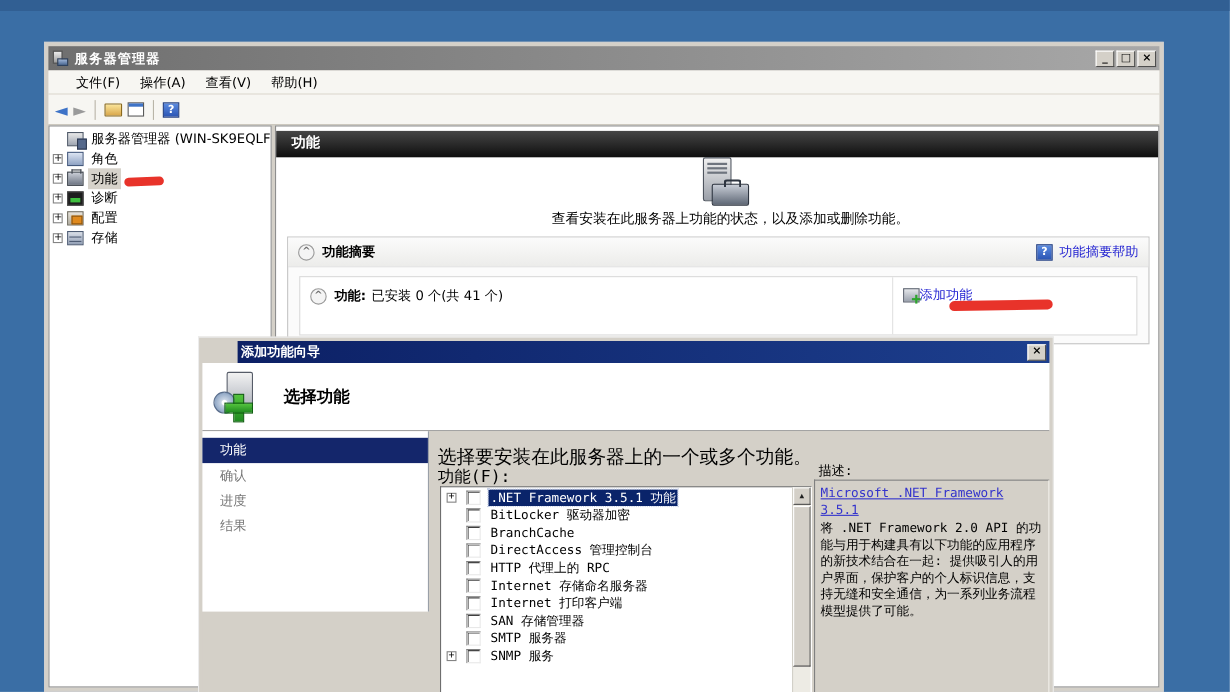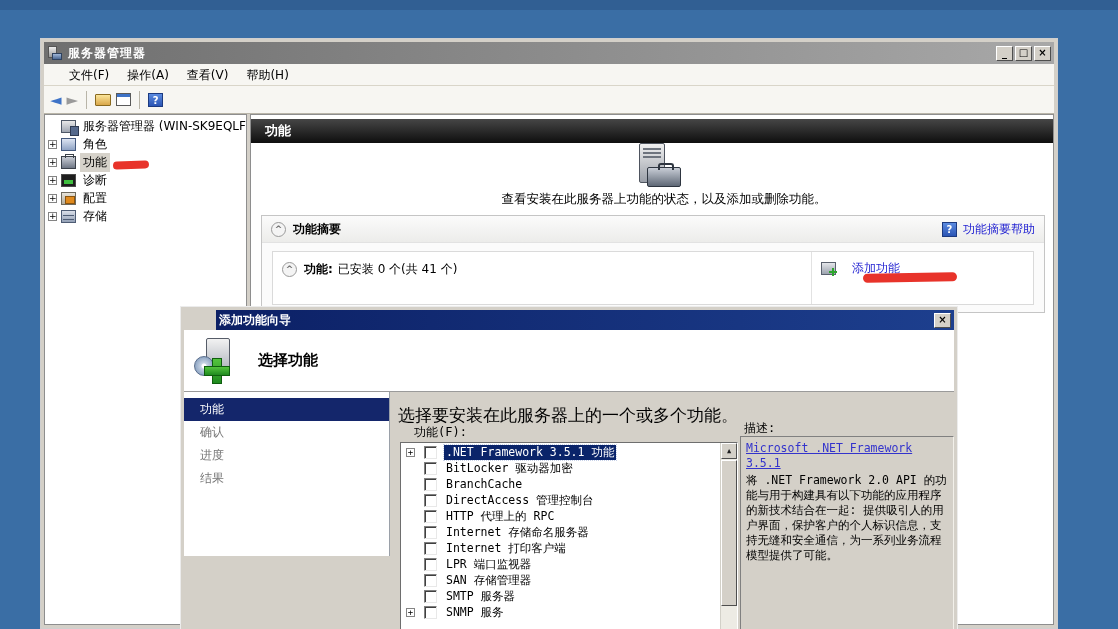--- a/index.html
+++ b/index.html
@@ -110,21 +110,21 @@
   .features-box {
     position:absolute; left:10px; right:10px; top:35px; height:54px;
     border:1px solid #DADADA; background:#fff;
   }
   .features-row { display:flex; align-items:center; padding:9px 0 0 9px; }
   .features-bold { font-weight:bold; margin-right:5px; }
   .links-col {
     position:absolute; right:0; top:0; bottom:0; width:222px;
     border-left:1px solid #E2E2E2; padding:6px 0 0 9px;
   }
-  .linkrow { display:flex; align-items:center; gap:16px; height:21px; }
+  .linkrow { display:flex; align-items:center; gap:0; height:21px; }
   .fico { width:15px; height:13px; position:relative; background:linear-gradient(#E4E6EA,#9BA2AE); border:1px solid #5A616E; flex:0 0 15px; }
   .fico .plusbar-h { position:absolute; right:-2px; bottom:1px; width:8px; height:2px; background:#2EA52E; }
   .fico .plusbar-v { position:absolute; right:1px; bottom:-2px; width:2px; height:8px; background:#2EA52E; }
   .fico .minusbar { position:absolute; right:-2px; bottom:0; width:8px; height:2px; background:#3E66C4; }
   .graylink { color:#6E6E78; }
 
   
   .anno { position:absolute; background:#E8332A; border-radius:5px; z-index:50; }
   .anno-tree { left:113px; top:161px; width:36px; height:8px; transform:rotate(-2deg); }
   .anno-add { left:863px; top:273px; width:94px; height:9px; transform:rotate(-1deg); }
@@ -158,21 +158,21 @@
   .dlg-body { flex:1; position:relative; background:#D4D0C8; min-height:0; }
   .dlg-nav {
     position:absolute; left:0; top:0; width:206px; height:164px; background:#fff;
     border-right:1px solid #9AA0A8; padding-top:6px;
     font-family:"DejaVu Sans",sans-serif;
   }
   .nav-item { height:23px; line-height:23px; padding-left:16px; color:#757575; }
   .nav-item.selected { background:#14266B; color:#fff; }
 
   .dlg-instruction { position:absolute; left:214px; top:12px; font-size:17px; }
-  .dlg-listlabel { position:absolute; left:230px; top:32px; font-size:12px; }
+  .dlg-listlabel { position:absolute; left:214px; top:32px; font-size:15px; }
 
   .listbox {
     position:absolute; left:216px; top:50px; width:338px; height:236px;
     background:#fff; border:1px solid;
     border-color:#6E6E6E #FFF #FFF #6E6E6E; overflow:hidden;
   }
   .lb-inner { position:absolute; left:0; top:1px; right:17px; }
   .lb-row { height:16px; display:flex; align-items:center; padding-left:5px; }
   .lb-exp {
     width:9px; height:9px; flex:0 0 9px; border:1px solid #848484; background:#fff;
@@ -368,25 +368,20 @@
           <span class="lb-label">Internet 存储命名服务器</span>
         </div>
         <div class="lb-row">
           <span class="lb-expspacer"></span>
           <span class="lb-check"></span>
           <span class="lb-label">Internet 打印客户端</span>
         </div>
         <div class="lb-row">
           <span class="lb-expspacer"></span>
           <span class="lb-check"></span>
-          <span class="lb-label">LPR 端口监视器</span>
-        </div>
-        <div class="lb-row">
-          <span class="lb-expspacer"></span>
-          <span class="lb-check"></span>
           <span class="lb-label">SAN 存储管理器</span>
         </div>
         <div class="lb-row">
           <span class="lb-expspacer"></span>
           <span class="lb-check"></span>
           <span class="lb-label">SMTP 服务器</span>
         </div>
         <div class="lb-row">
           <span class="lb-exp">+</span>
           <span class="lb-check"></span>

